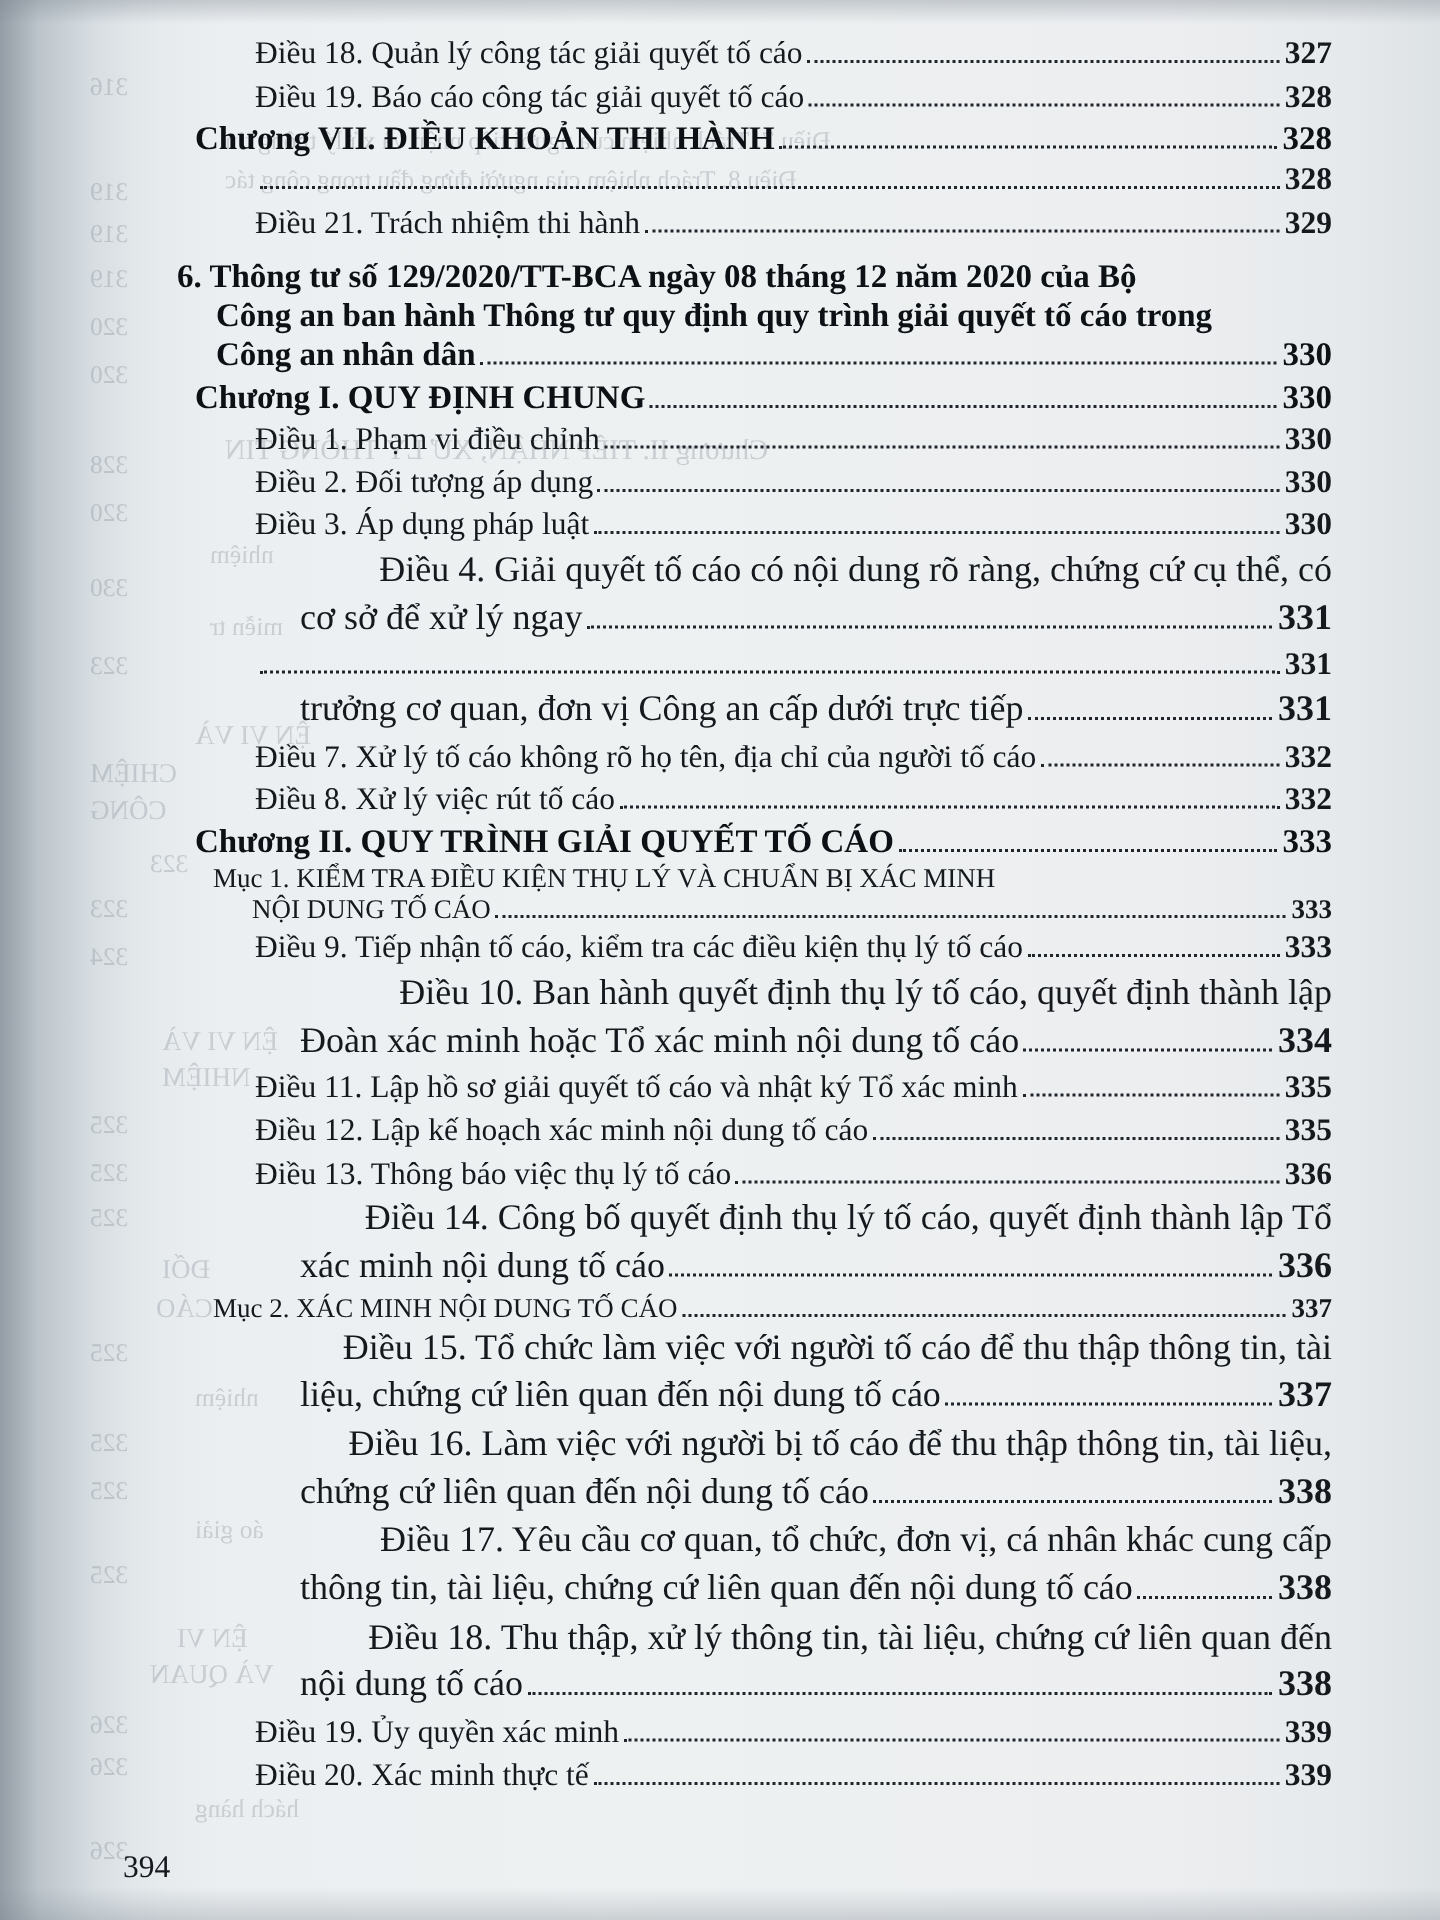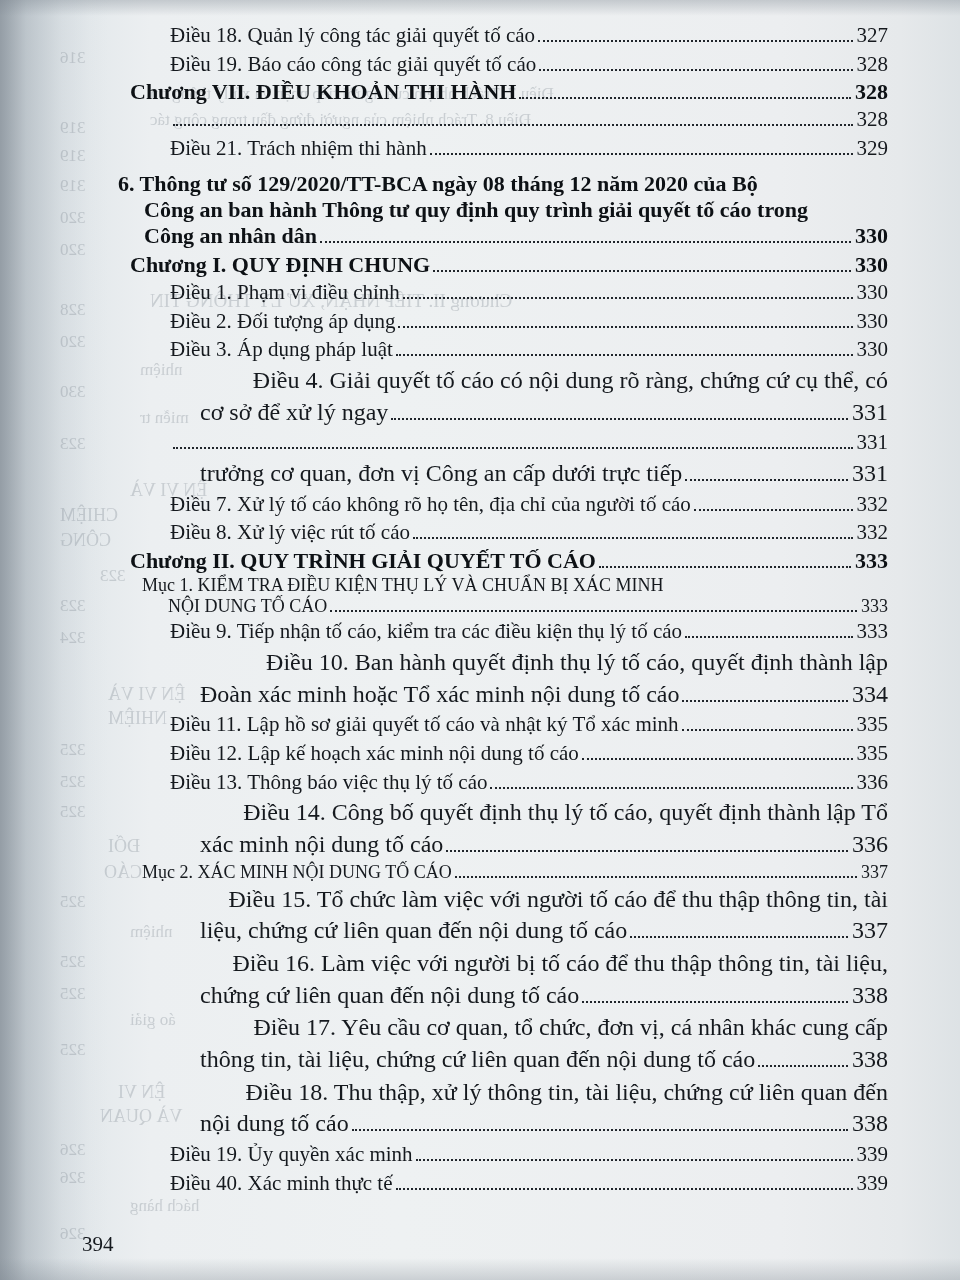--- a/index.html
+++ b/index.html
@@ -48,20 +48,21 @@
   .dots {
     flex: 1 1 auto;
     border-bottom: 2px dotted #20252b;
     margin: 0 2px 5px 3px;
     height: 0;
     min-width: 6px;
   }
   .pg {
     white-space: nowrap;
     padding-left: 2px;
+    font-weight: bold;
   }
 
   
   .e-article {
     font-size: 21px;
     line-height: 1.32;
     color: #15191e;
     margin-left: 62px;
     margin-bottom: 1px;
   }
@@ -385,21 +386,21 @@
       </div>
       <div class="e-article">
         <div class="row">
           <span class="lbl">Điều 19. Ủy quyền xác minh</span>
           <span class="dots"></span>
           <span class="pg">339</span>
         </div>
       </div>
       <div class="e-article">
         <div class="row">
-          <span class="lbl">Điều 40. Xác minh thực tế</span>
+          <span class="lbl">Điều 20. Xác minh thực tế</span>
           <span class="dots"></span>
           <span class="pg">339</span>
         </div>
       </div>
     </div>
 
   <div class="folio">394</div>
 </div>
 
 </body></html>

